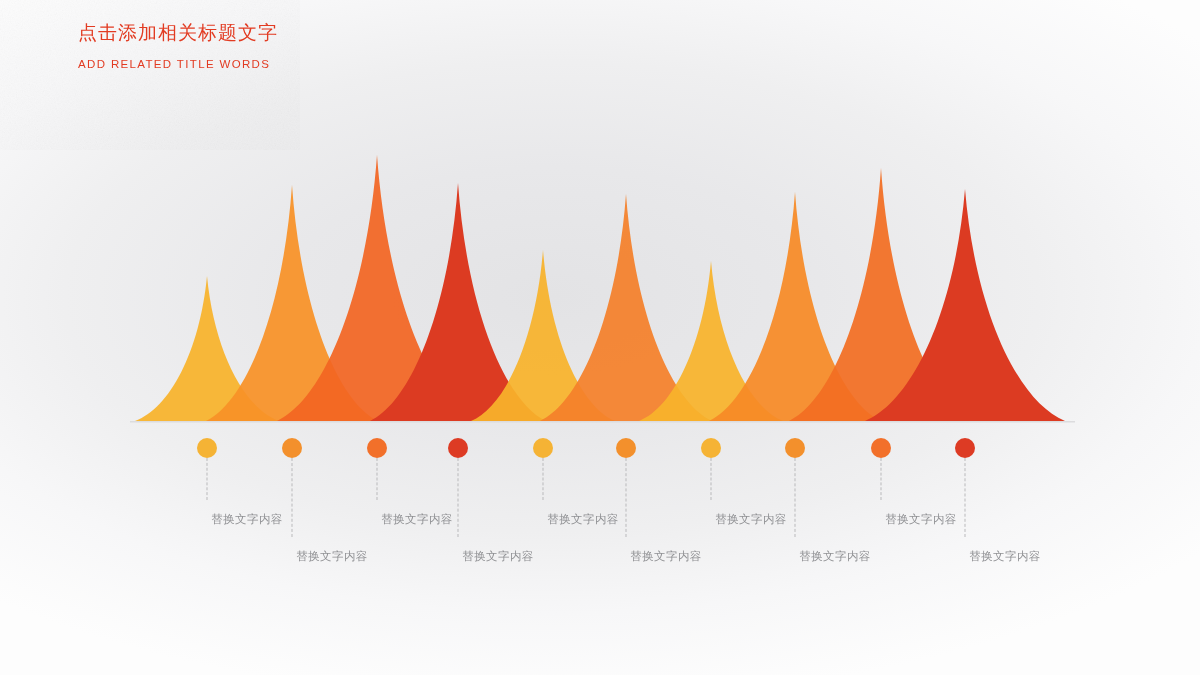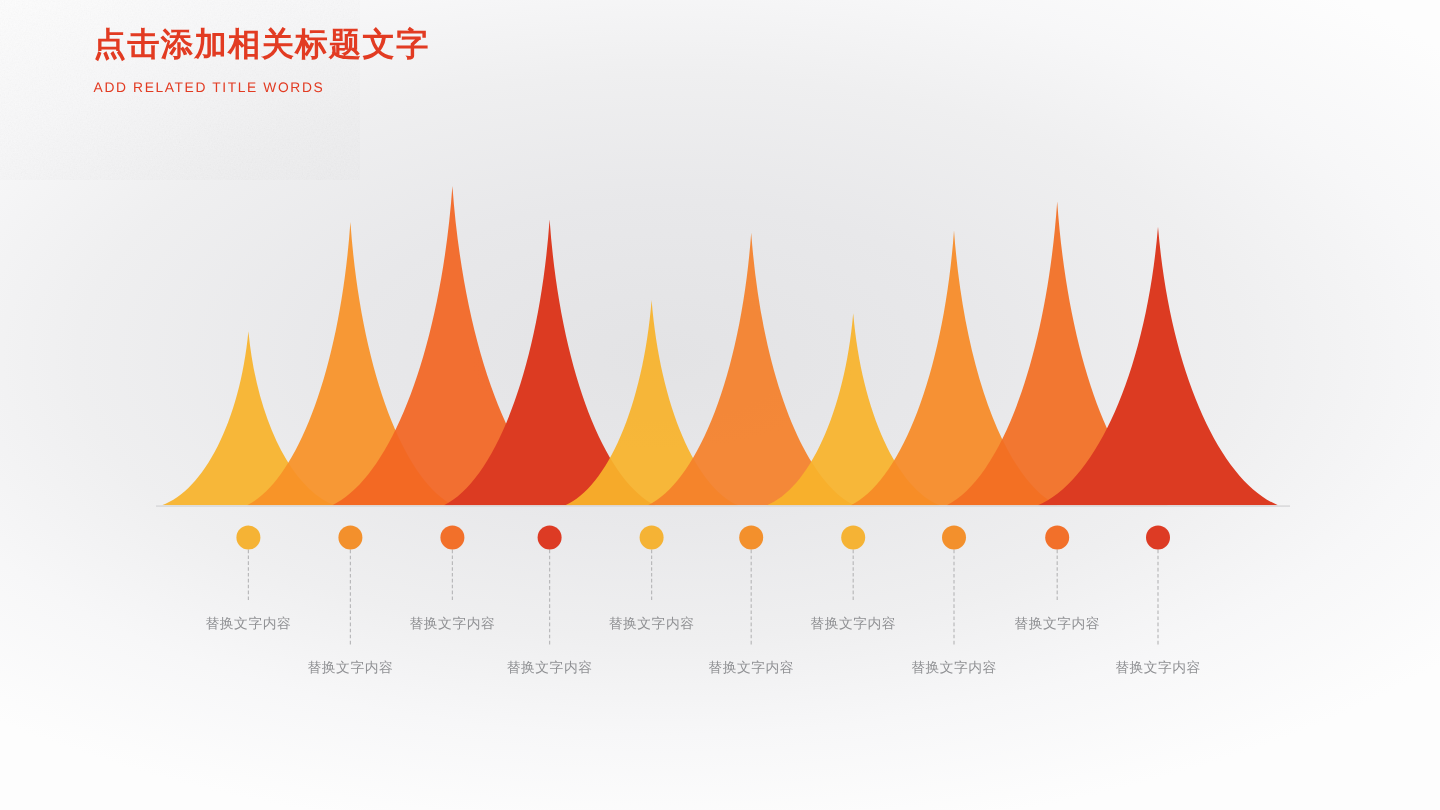--- a/index.html
+++ b/index.html
@@ -29,22 +29,22 @@
     mix-blend-mode: multiply;
   }
 
   
   #title-block {
     position: absolute;
     left: 78px;
     top: 22px;
   }
   #title-cn {
-    font-size: 27px;
-    font-weight: bold;
+    font-size: 19px;
+    font-weight: normal;
     color: #e23b22;
     letter-spacing: 1px;
     line-height: 1.18;
     white-space: nowrap;
   }
   #title-en {
     font-size: 11.5px;
     color: #e23b22;
     letter-spacing: 1.35px;
     margin-top: 14px;
@@ -74,20 +74,21 @@
     border-left: 1px dashed #b9b9bb;
     transform: translateX(-0.5px);
   }
   .node-label {
     position: absolute;
     transform: translate(-50%, 0);
     font-size: 11.5px;
     color: #8f9093;
     white-space: nowrap;
     letter-spacing: .4px;
+    margin-left: 40px;
   }
 </style>
 </head>
 <body>
 
 <div id="slide">
 
   <svg id="noise" xmlns="http://www.w3.org/2000/svg">
     <defs>
       <filter id="grain">

